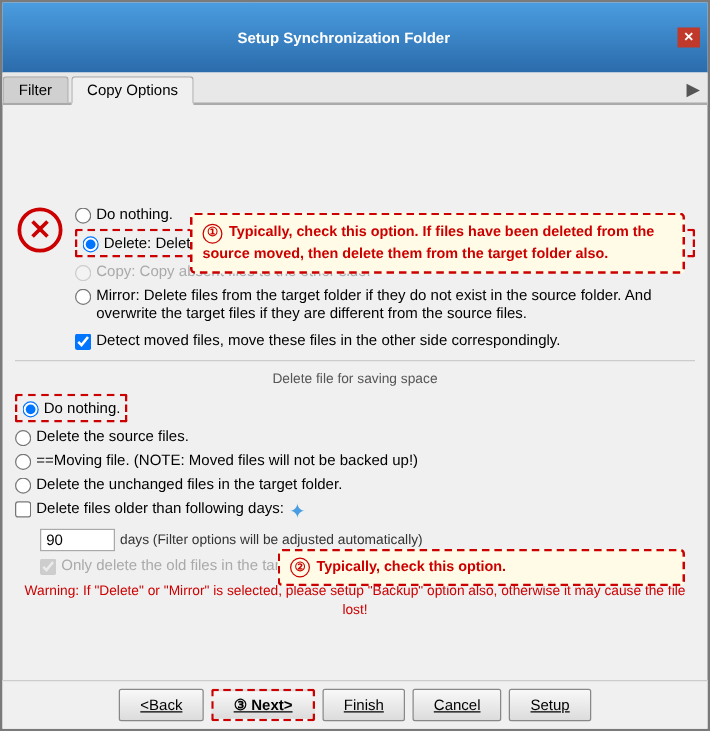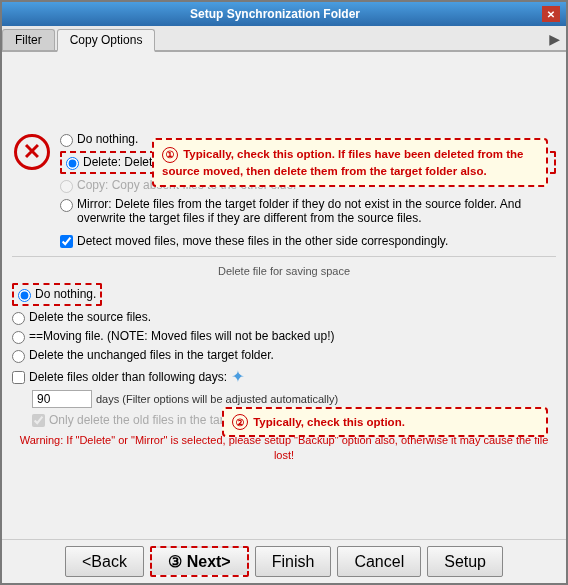--- a/index.html
+++ b/index.html
@@ -15,21 +15,21 @@
       width: 568px;
       height: 585px;
       background: #f0f0f0;
       border: 2px solid #7a7a7a;
       display: flex;
       flex-direction: column;
     }
     .title-bar {
       background: linear-gradient(to bottom, #4a9de0, #2b6bab);
       color: white;
-      padding: 4px 6px;
+      padding: 20px 6px;
       display: flex;
       align-items: center;
       justify-content: space-between;
       font-size: 12px;
       font-weight: bold;
       min-height: 22px;
     }
     .title-bar-text {
       flex: 1;
       text-align: center;
@@ -124,21 +124,21 @@
     .radio-item.disabled label {
       color: #aaa;
     }
     .radio-item.highlight {
       border: 2px dashed #cc0000;
       padding: 2px 4px;
       border-radius: 2px;
     }
     .checkbox-row {
       display: flex;
-      align-items: center;
+      align-items: flex-start;
       gap: 4px;
       margin-left: 0;
       font-size: 12px;
     }
     .checkbox-row input[type="checkbox"] {
       margin-top: 2px;
       flex-shrink: 0;
     }
     .divider {
       border: none;
@@ -189,26 +189,27 @@
     .bottom-bar {
       padding: 6px 10px;
       display: flex;
       gap: 6px;
       justify-content: center;
       background: #f0f0f0;
       border-top: 1px solid #ccc;
     }
     .btn {
       padding: 4px 16px;
-      font-size: 16px;
+      font-size: 12px;
       border: 1px solid #888;
       background: linear-gradient(to bottom, #f8f8f8, #dcdcdc);
       cursor: pointer;
       min-width: 60px;
       border-radius: 2px;
+      text-decoration: underline;
     }
     .btn.next-btn {
       border: 2px dashed #cc0000;
       font-weight: bold;
     }
 
     
     .tooltip-1 {
       position: absolute;
       top: 6px;

